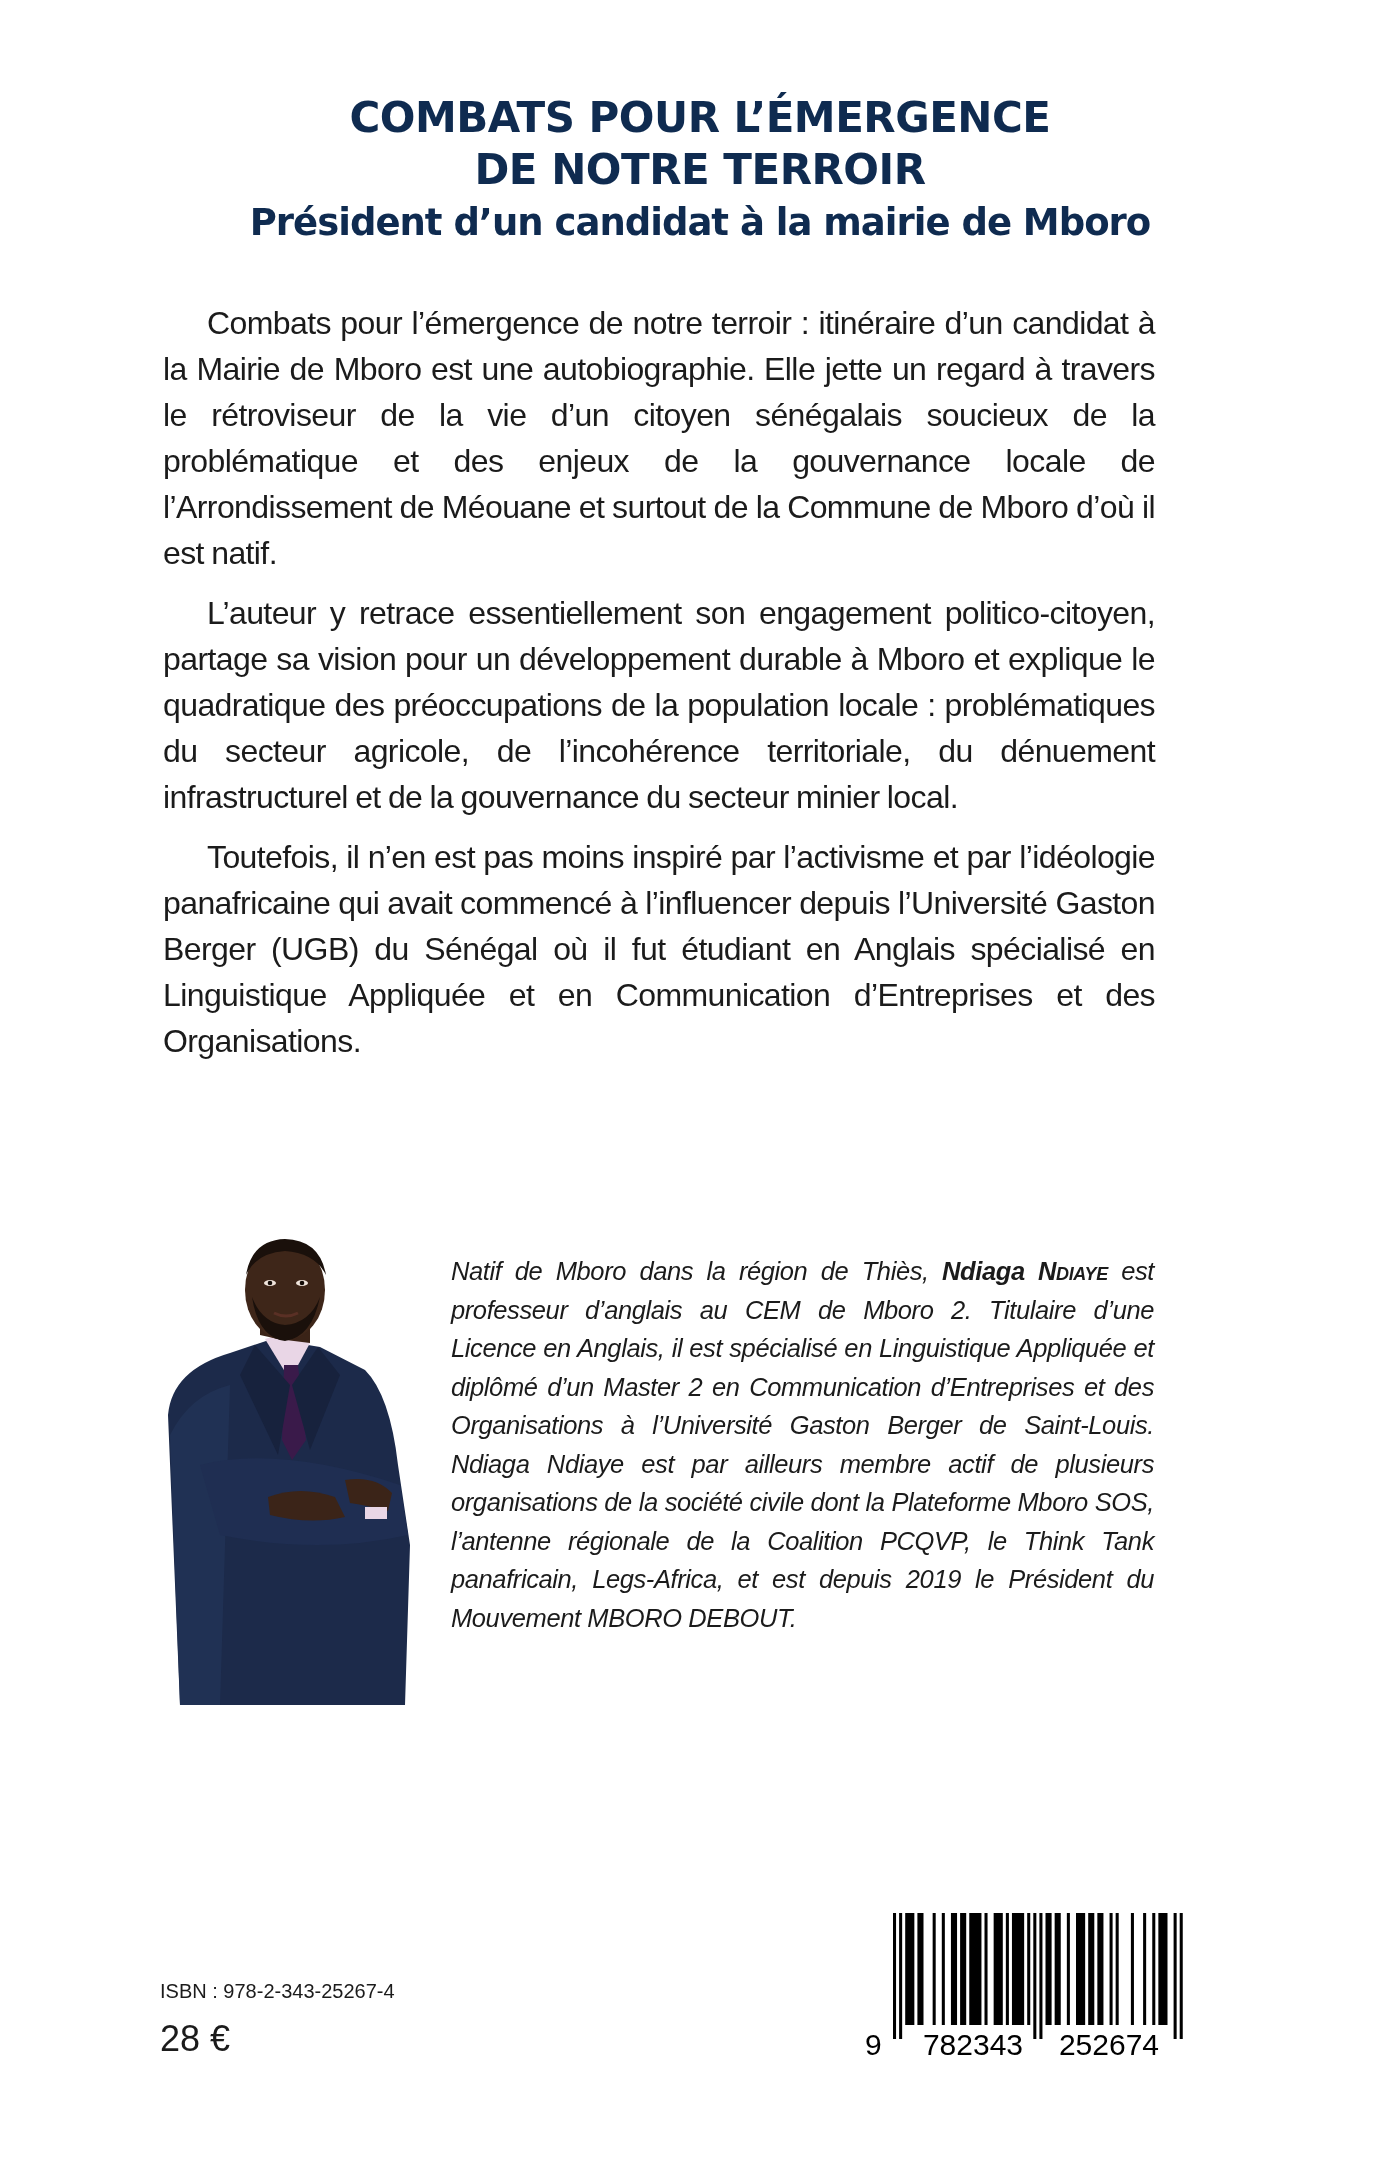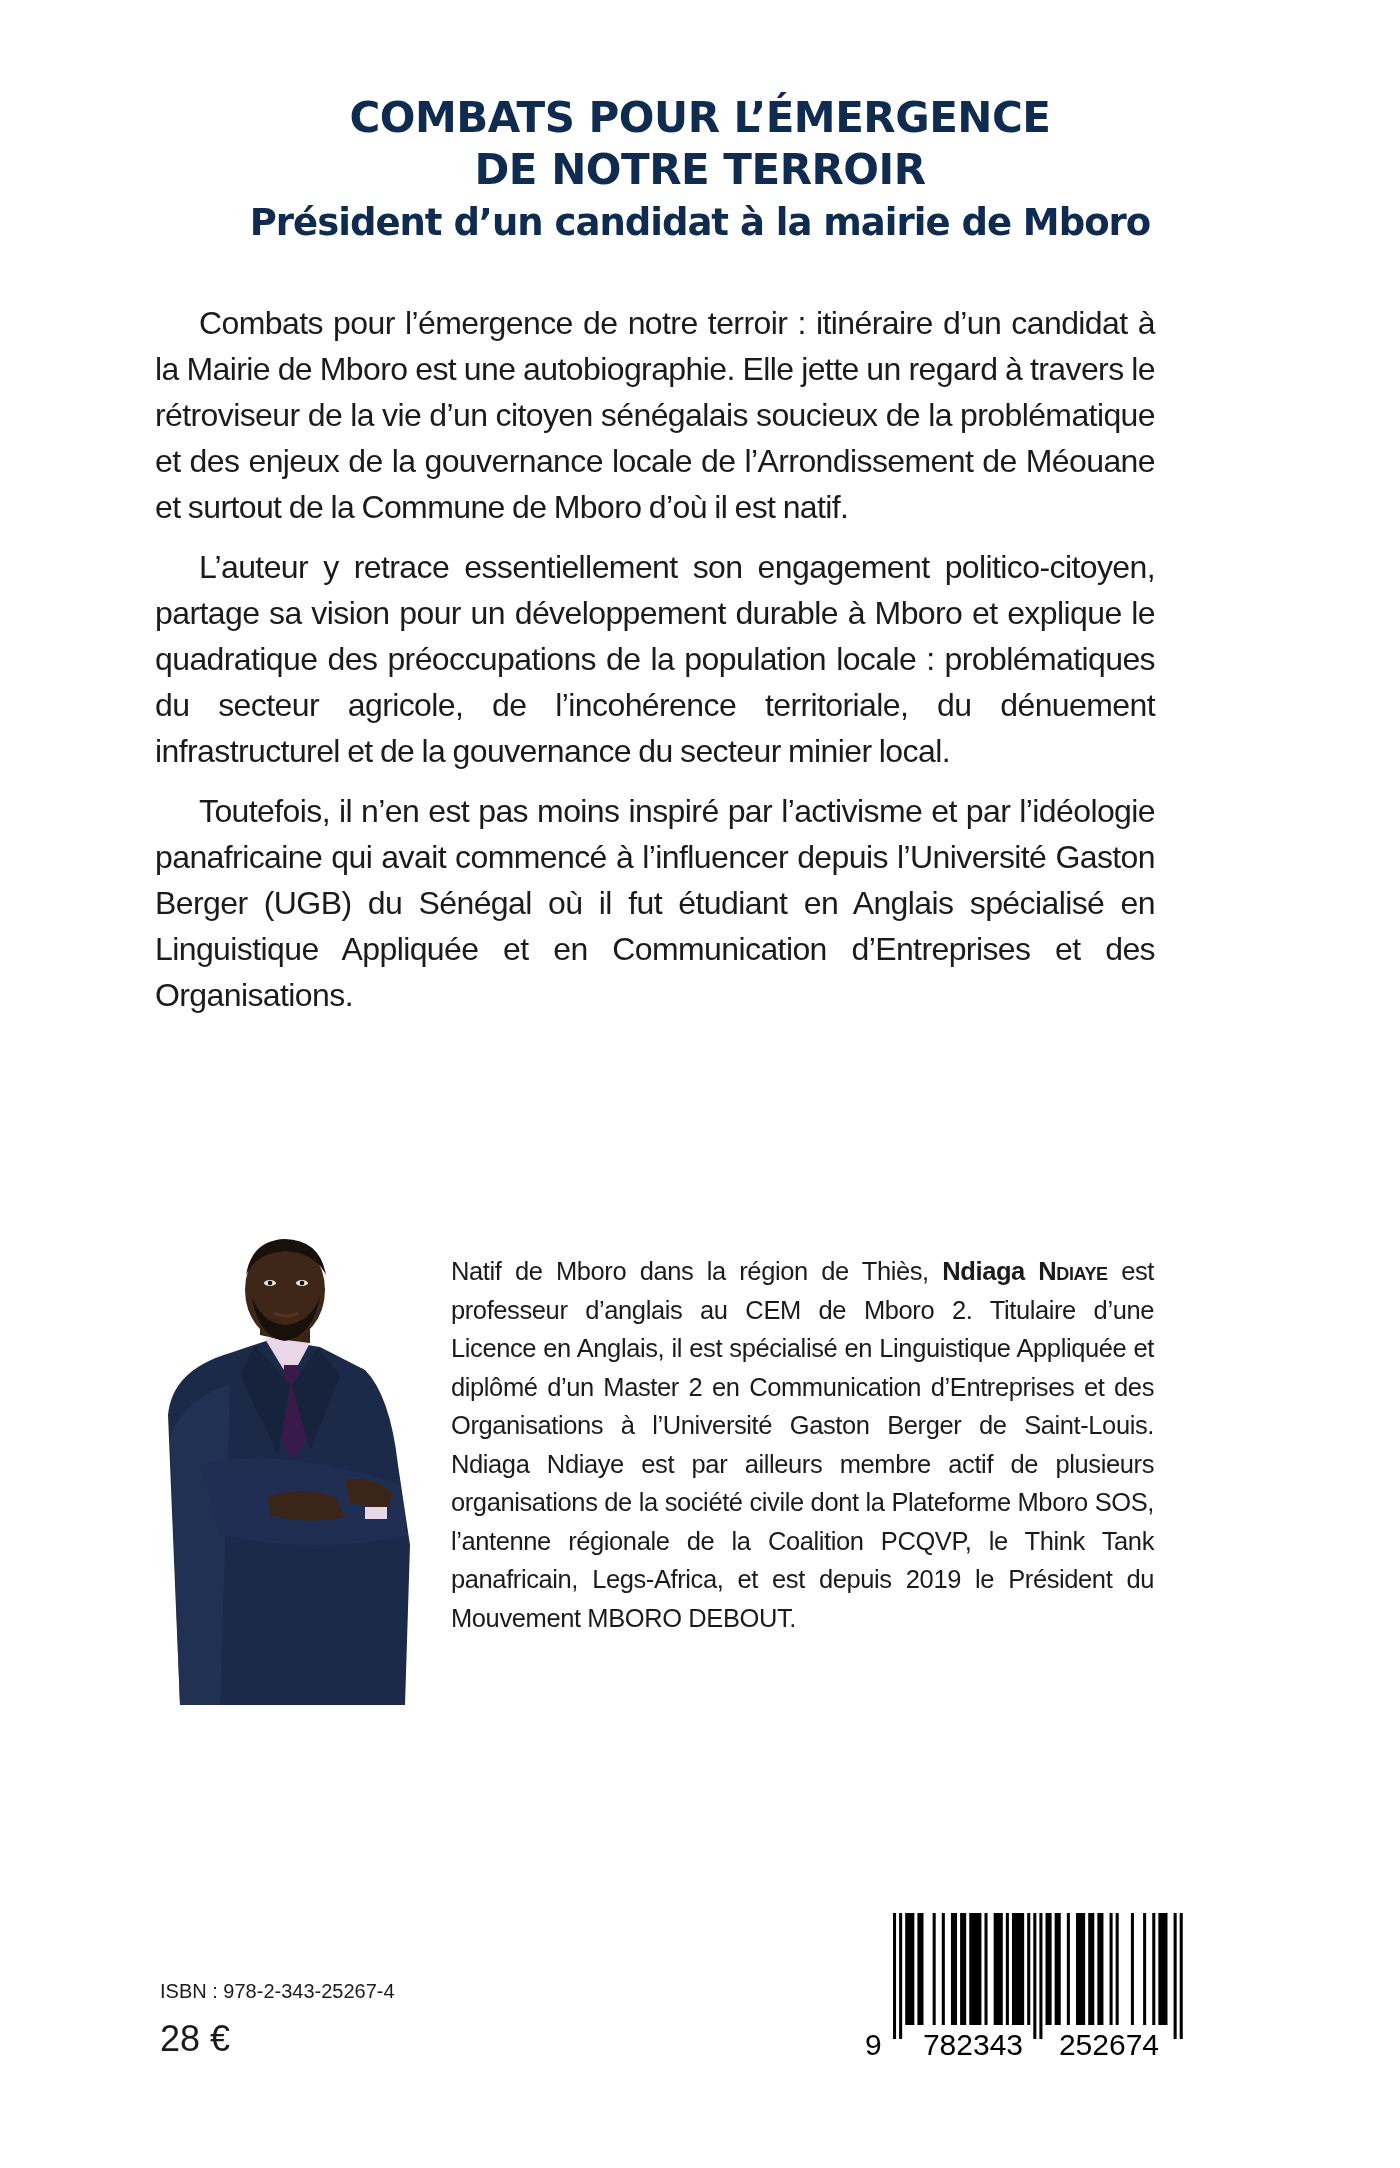--- a/index.html
+++ b/index.html
@@ -47,36 +47,37 @@
       width: 1000px;
       font-family: "Liberation Sans", sans-serif;
       font-size: 32px;
       line-height: 46px;
       text-align: justify;
       color: #1b1b1b;
       letter-spacing: -0.6px;
       word-spacing: -1px;
     }
     .synopsis p {
-      margin: 0 0 14px 0;
+      margin: 0 0 14px 8px;
       text-indent: 44px;
     }
     .author-photo {
       position: absolute;
       left: 160px;
       top: 1235px;
       width: 260px;
       height: 470px;
     }
     .author-bio {
       position: absolute;
       left: 451px;
       top: 1252px;
       width: 703px;
       font-family: "Liberation Sans", sans-serif;
+      font-style: italic;
       font-size: 25.5px;
       line-height: 38.5px;
       text-align: justify;
       color: #1b1b1b;
       letter-spacing: -0.4px;
     }
     .author-bio p { margin: 0; }
     .author-name {
       font-weight: bold;
     }

